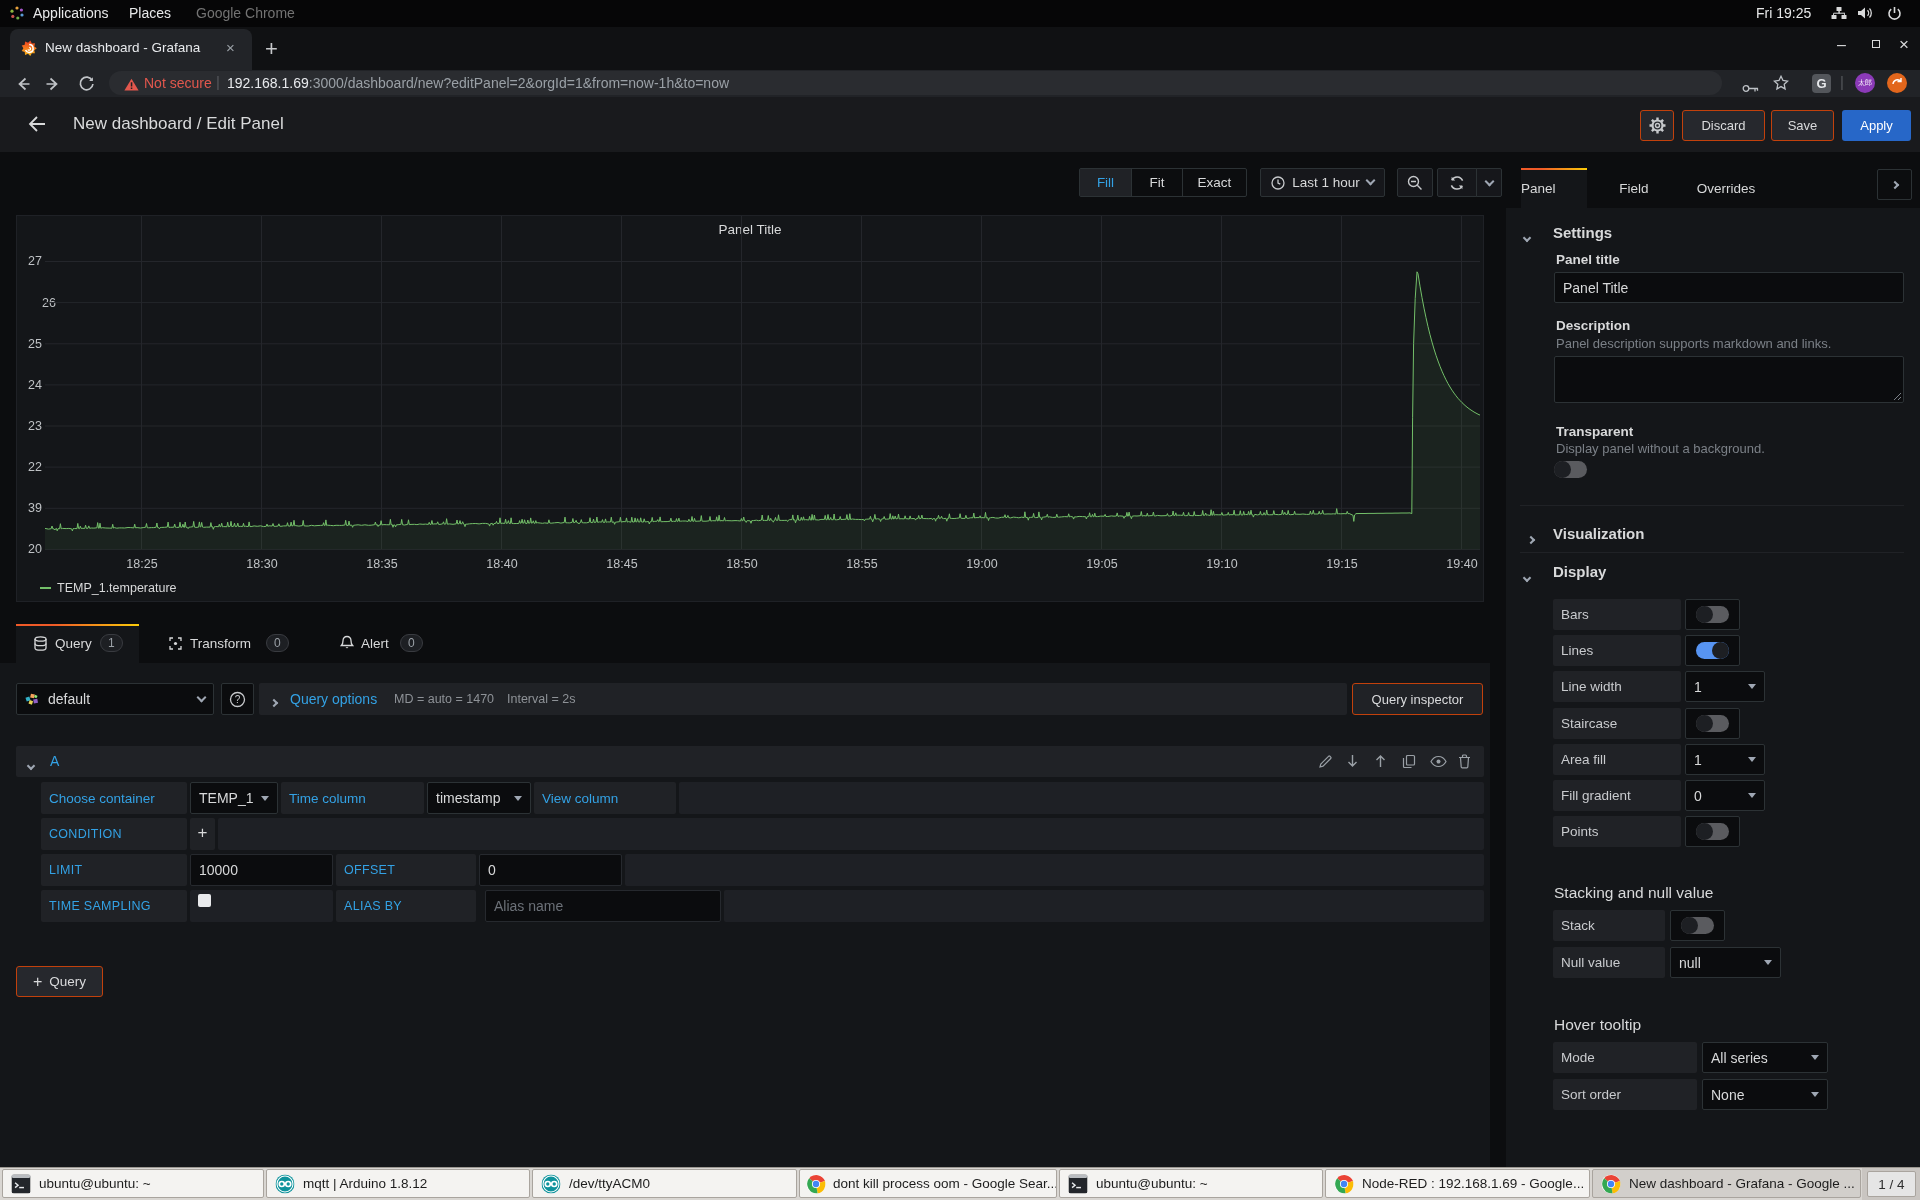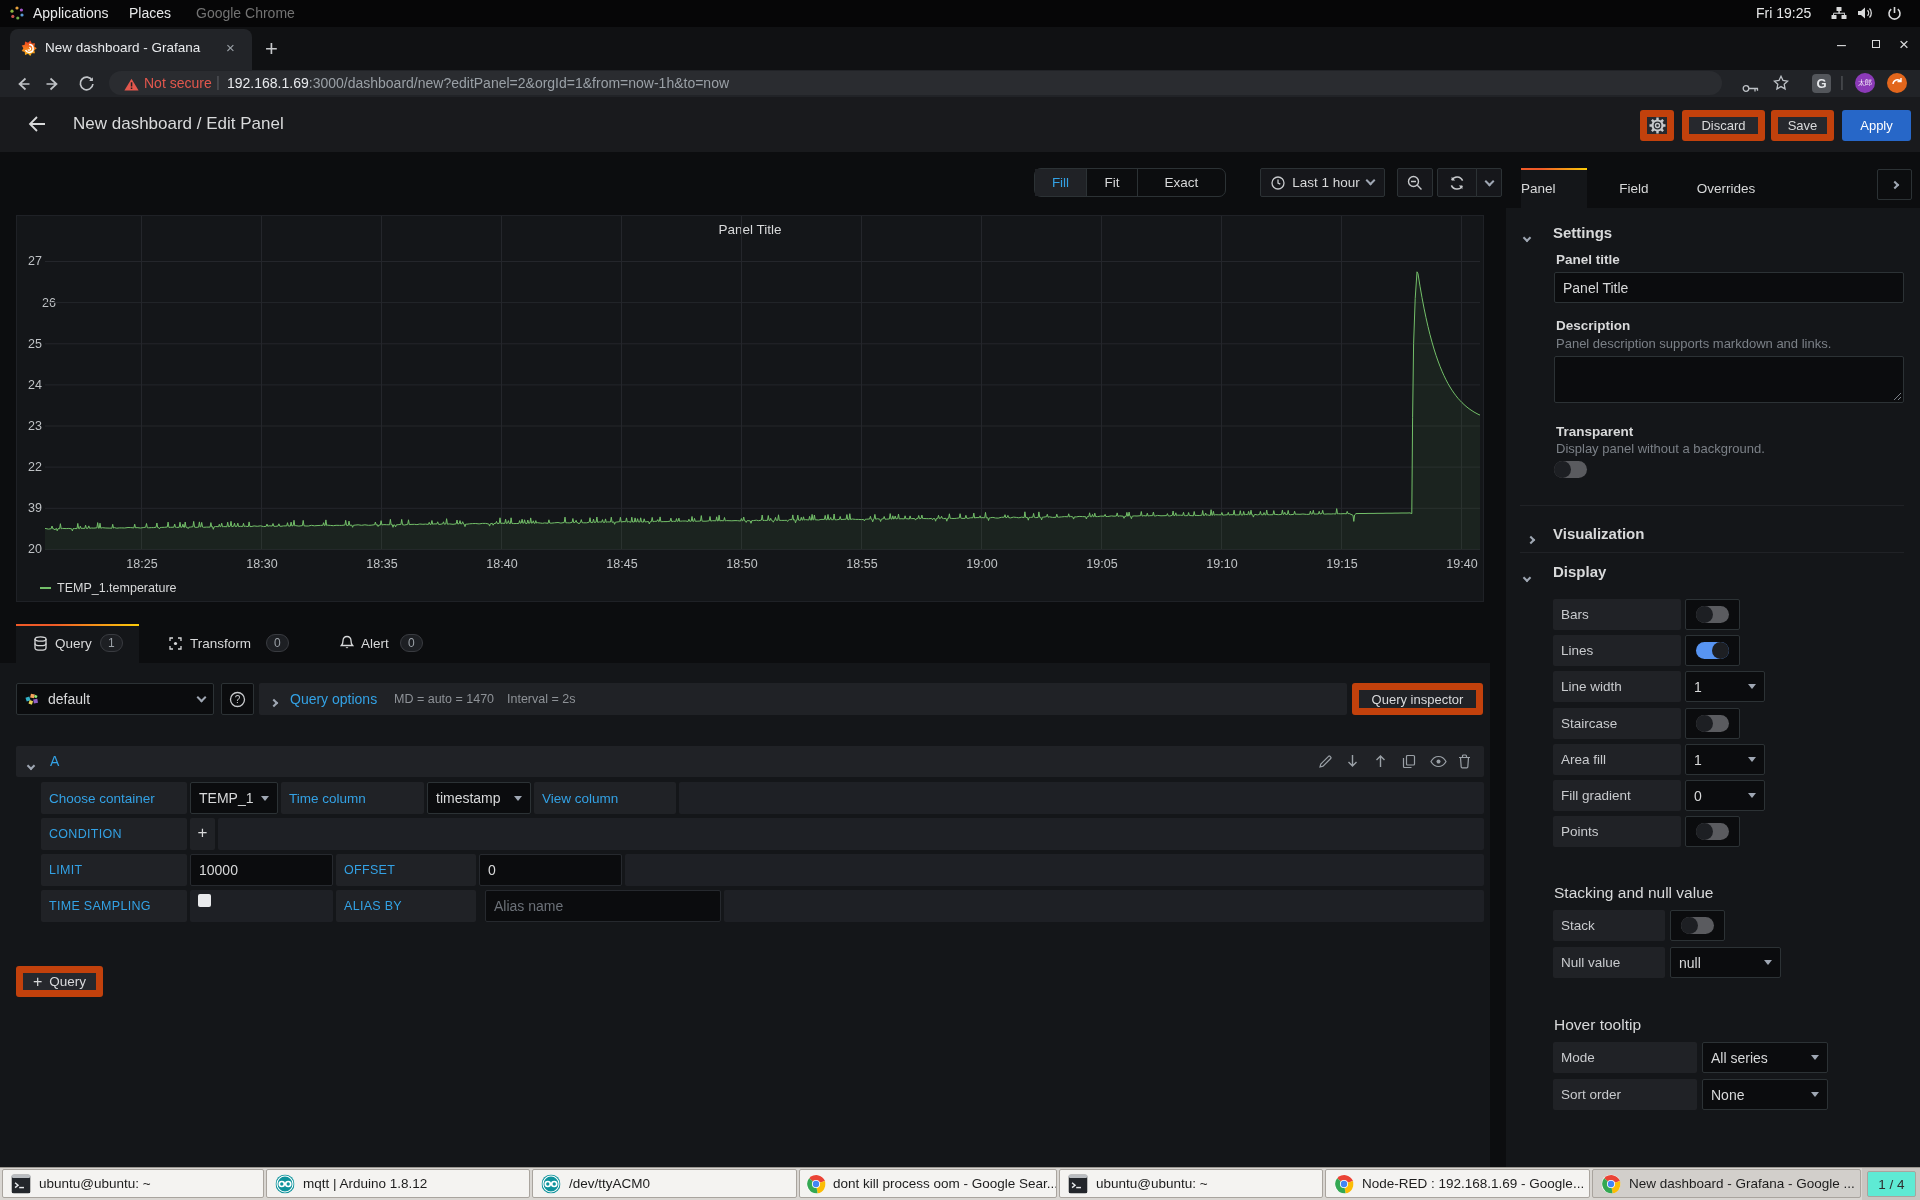--- a/index.html
+++ b/index.html
@@ -9,21 +9,21 @@
 .fill{background:#1e2025;border-radius:2px}
 .tgbox{background:#0b0c0e;border:1px solid #2c3235;border-radius:2px;display:flex;align-items:center;justify-content:center}
 .pill{width:33px;height:17px;border-radius:9px;position:relative}
 .pill.off{background:#5a5b5f}
 .pill.off:before{content:'';position:absolute;left:0;top:0;width:17px;height:17px;border-radius:50%;background:#1d1f23}
 .pill.on{background:#5794f2}
 .pill.on:before{content:'';position:absolute;right:0;top:0;width:17px;height:17px;border-radius:50%;background:#1d1f23}
 .dd{background:#0b0c0e;border:1px solid #2c3235;border-radius:2px;color:#d8d9da;font-size:14px;display:flex;align-items:center;padding:0 8px;justify-content:space-between}
 .caret{width:0;height:0;border-left:4px solid transparent;border-right:4px solid transparent;border-top:5px solid #9fa7b3}
 .sechead{color:#d8d9da;font-size:15px;font-weight:bold}
-.btn2{background:#26282d;border:7px solid #c2410c;border-radius:3px;color:#d9dadc;font-size:13px;display:flex;align-items:center;justify-content:center}
+.btn2{background:#26282d;border:1px solid #c2410c;border-radius:3px;color:#d9dadc;font-size:13px;display:flex;align-items:center;justify-content:center}
 .chev{display:inline-block;width:7px;height:7px;border-right:2px solid #9fa7b3;border-bottom:2px solid #9fa7b3}
 .chevd{transform:rotate(45deg)}
 .chevr{transform:rotate(-45deg)}
 .tbtn{background:#16171b;border:1px solid #2c3235;display:flex;align-items:center;justify-content:center;color:#d8d9da;font-size:13.5px}
 .badge{background:#1d1f23;border:1px solid #393b40;border-radius:9px;color:#9aa0a6;font-size:12px;padding:0 7px;height:18px;display:flex;align-items:center}
 </style></head><body>
 <div class="a" style="left:0;top:0;width:1920px;height:27px;background:#060607">
 <div class="a" style="left:10px;top:6px"><svg width="14" height="14" viewBox="0 0 14 14">
         <g>
           <circle cx="7" cy="2" r="1.6" fill="#e8a33d"></circle>
@@ -127,21 +127,21 @@
           <g stroke-width="2.4">
             <path d="M8.5 0.5v3M8.5 13.5v3M0.5 8.5h3M13.5 8.5h3M2.85 2.85l2.1 2.1M12.05 12.05l2.1 2.1M14.15 2.85l-2.1 2.1M4.95 12.05l-2.1 2.1"></path>
           </g>
         </g>
       </svg>
     </div>
 <div class="btn2 a" style="left:1682px;top:13px;width:83px;height:31px">Discard</div>
 <div class="btn2 a" style="left:1771px;top:13px;width:63px;height:31px">Save</div>
 <div class="a" style="left:1842px;top:13px;width:69px;height:31px;background:#2767c8;border-radius:3px;color:#fff;font-size:13px;display:flex;align-items:center;justify-content:center">Apply</div>
 </div>
-<div class="a" style="left:1034px;top:168px;width:192px;height:29px;border:1px solid #2c3235;border-radius:7px;display:flex">
+<div class="a" style="left:1079px;top:168px;width:168px;height:29px;border:1px solid #2c3235;border-radius:2px;display:flex">
 <div style="width:52px;background:#202226;color:#33a2e5;font-size:13.5px;display:flex;align-items:center;justify-content:center;border-right:1px solid #2c3235">Fill</div>
 <div style="width:51px;color:#d8d9da;font-size:13.5px;display:flex;align-items:center;justify-content:center;border-right:1px solid #2c3235">Fit</div>
 <div style="flex:1;color:#d8d9da;font-size:13.5px;display:flex;align-items:center;justify-content:center">Exact</div>
 </div>
 <div class="tbtn a" style="left:1260px;top:168px;width:125px;height:29px;border-radius:2px;gap:7px">
     <svg width="14" height="14" viewBox="0 0 14 14">
       <circle cx="7" cy="7" r="6" fill="none" stroke="#c7c9cc" stroke-width="1.3"></circle>
       <path d="M7 3.5V7L9.3 8.2" fill="none" stroke="#c7c9cc" stroke-width="1.3"></path>
     </svg>
     <span>Last 1 hour</span>
@@ -475,12 +475,12 @@
           <path d="M8 8l7.6-2.5a8 8 0 0 1-6.3 10.4z" fill="#fbbc05"></path>
           <path d="M8 8L2.2 3.2a8 8 0 0 0 7.1 12.7z" fill="#34a853"></path>
           <circle cx="8" cy="8" r="3.4" fill="#fff"></circle>
           <circle cx="8" cy="8" r="2.7" fill="#4285f4"></circle>
         </svg>
       </span>
     </span>
     <span style="font-size:13.5px;color:#1d1d1d;white-space:nowrap">New dashboard - Grafana - Google ...</span>
   </div>
 <div class="a" style="left:1862px;top:1168px;width:58px;height:32px;background:#c9c5c1"></div>
-<div class="a" style="left:1867px;top:1171px;width:49px;height:26px;background:#5eead4;border:1px solid #a9a49e;border-radius:2px;display:flex;align-items:center;justify-content:center;font-size:13.5px;color:#2e2e2e">1 / 4</div>
+<div class="a" style="left:1867px;top:1171px;width:49px;height:26px;background:#e5e5e5;border:1px solid #a9a49e;border-radius:2px;display:flex;align-items:center;justify-content:center;font-size:13.5px;color:#2e2e2e">1 / 4</div>
 </body></html>

